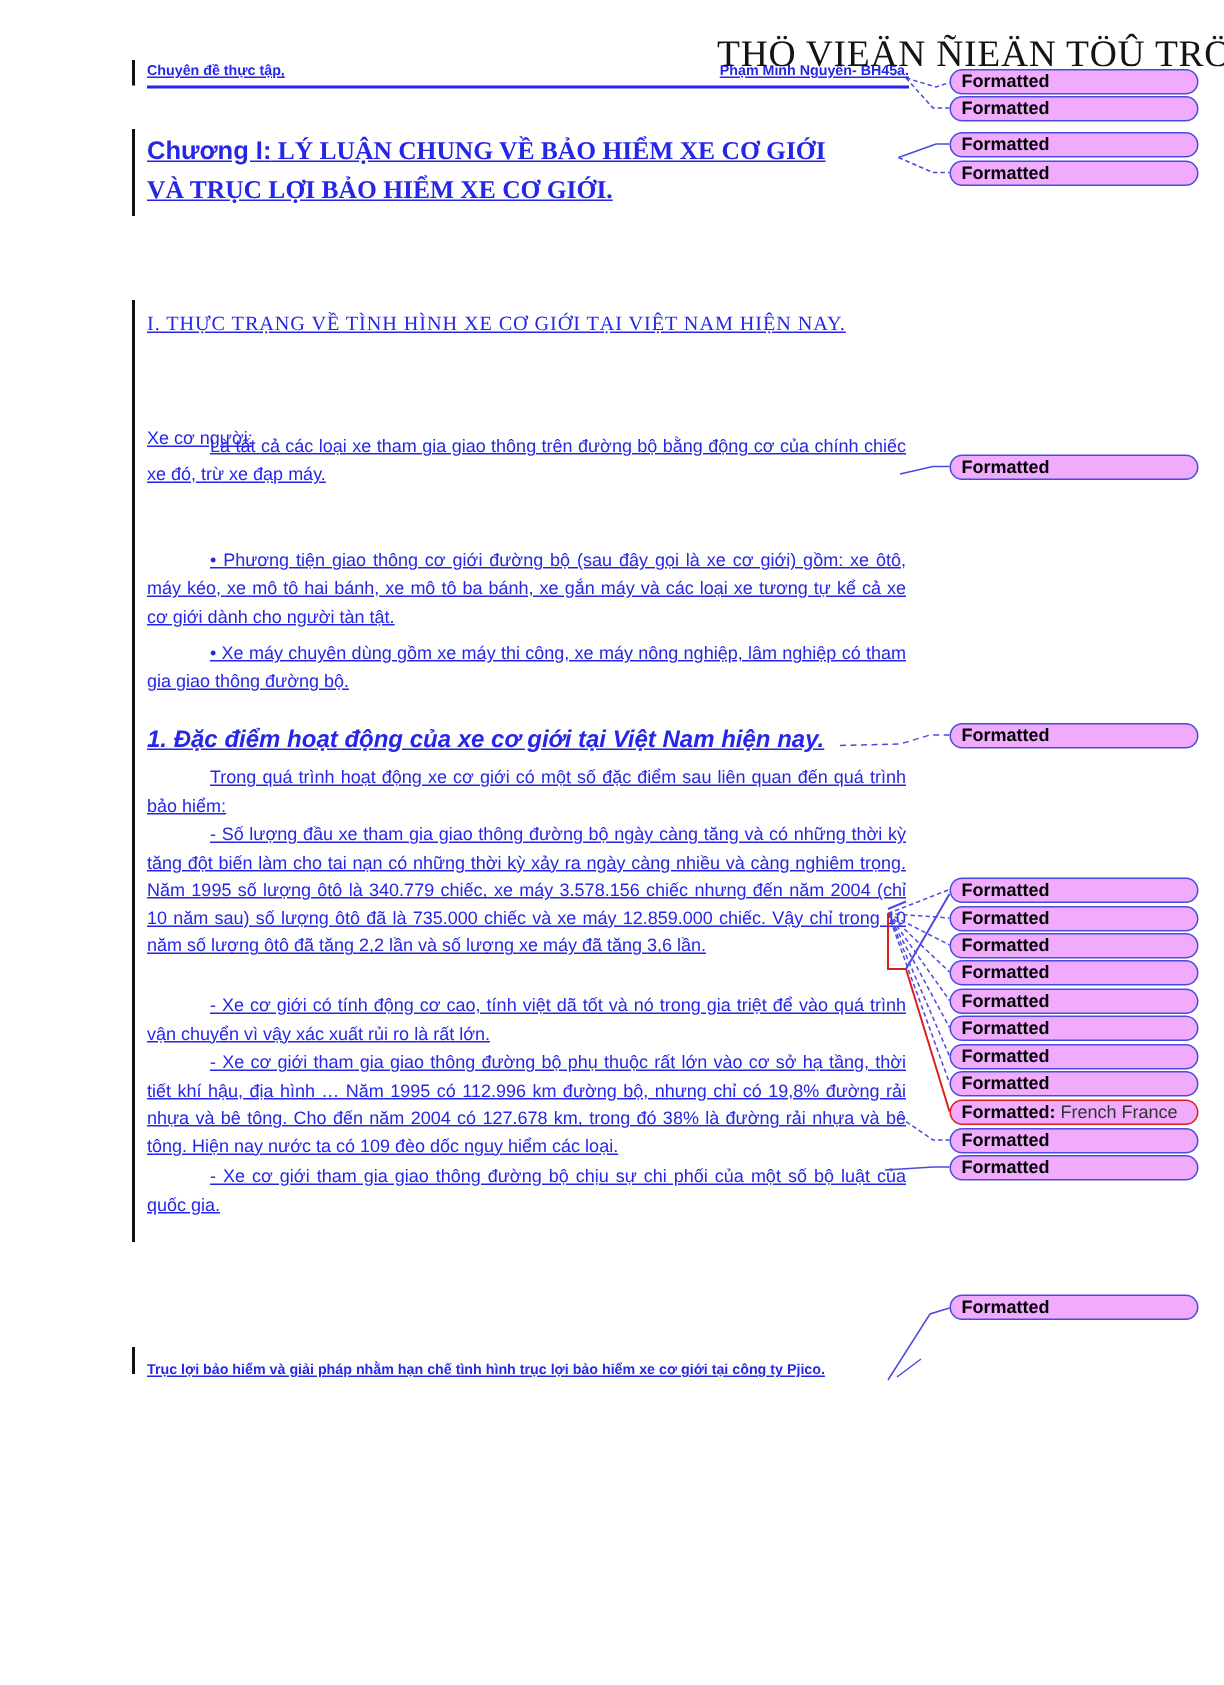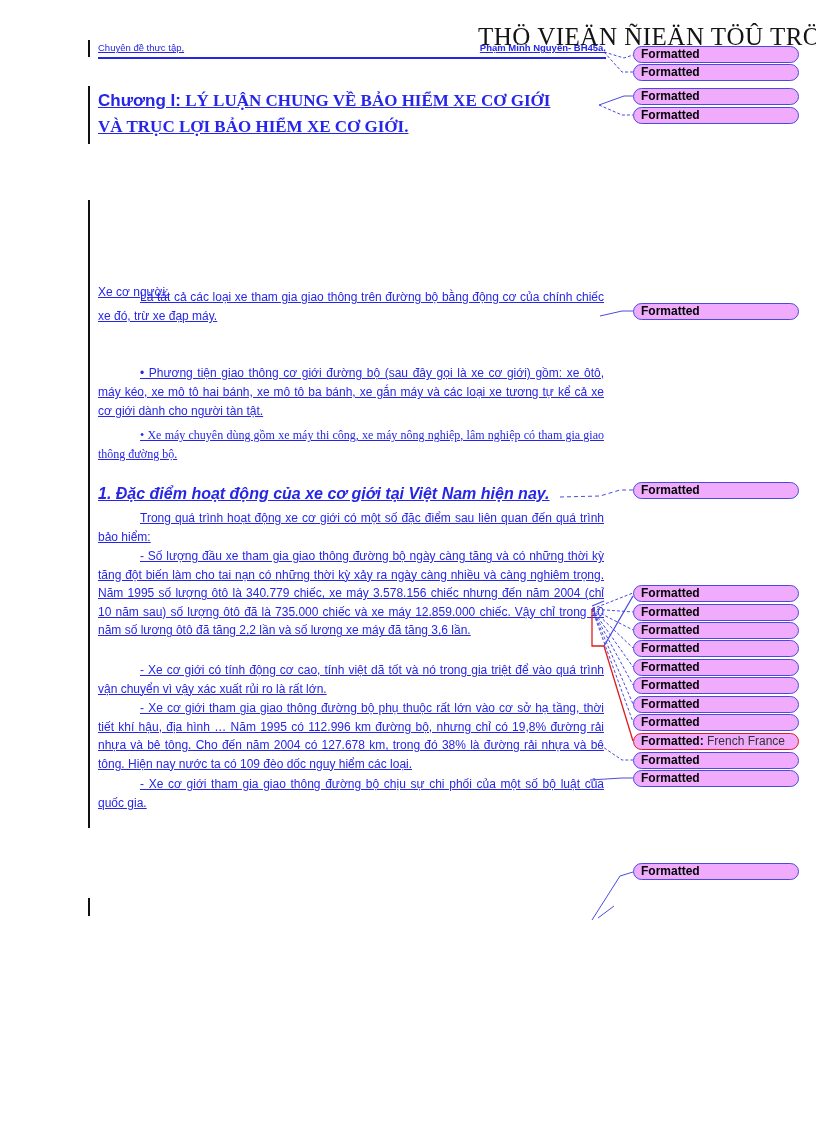--- a/index.html
+++ b/index.html
@@ -38,21 +38,21 @@
     top: 42px;
     width: 508px;
     height: 16px;
     z-index: 4;
   }
   .hdr-left {
     position: absolute;
     left: 0;
     top: 0;
     font-size: 9.5px;
-    font-weight: normal;
+    font-weight: bold;
     color: #2626e8;
     text-decoration: underline;
     white-space: nowrap;
   }
   .hdr-right {
     position: absolute;
     right: 0;
     top: 0;
     font-size: 9.5px;
     font-weight: bold;
@@ -242,42 +242,46 @@
     <span class="hdr-left">Chuyên đề thực tập,</span>
     <span class="hdr-right">Phạm Minh Nguyên- BH45a.</span>
   </div>
   <div class="hdr-rule"></div>
 
   <div class="h-chapter">
     <span class="cw">Chương I:</span><span> LÝ LUẬN CHUNG VỀ BẢO HIỂM XE CƠ GIỚI</span><br>
     <span>VÀ TRỤC LỢI BẢO HIỂM XE CƠ GIỚI.</span>
   </div>
 
+  <div class="h-section">I. THỰC TRẠNG VỀ TÌNH HÌNH XE CƠ GIỚI TẠI VIỆT NAM HIỆN NAY.</div>
 
   <div class="lbl" style="top:283px;">Xe cơ người:</div>
 
   <div class="para" style="top:288px;"><span class="ind"></span><span>Là tất cả các loại xe tham gia giao thông trên đường bộ bằng động cơ của chính chiếc xe đó, trừ xe đạp máy.</span></div>
 
 
   <div class="para" style="top:364px;"><span class="ind"></span><span>• Phương tiện giao thông cơ giới đường bộ (sau đây gọi là xe cơ giới) gồm: xe ôtô, máy kéo, xe mô tô hai bánh, xe mô tô ba bánh, xe gắn máy và các loại xe tương tự kể cả xe cơ giới dành cho người tàn tật.</span></div>
 
-  <div class="para" style="top:426px;font-family:Liberation Serif, serif;"><span class="ind"></span><span>• Xe máy chuyên dùng gồm xe máy thi công, xe máy nông nghiệp, lâm nghiệp có tham gia giao thông đường bộ.</span></div>
+  <div class="para" style="top:426px;"><span class="ind"></span><span>• Xe máy chuyên dùng gồm xe máy thi công, xe máy nông nghiệp, lâm nghiệp có tham gia giao thông đường bộ.</span></div>
 
   <div class="h-sub">1. Đặc điểm hoạt động của xe cơ giới tại Việt Nam hiện nay.</div>
 
   <div class="para" style="top:509px;"><span class="ind"></span><span>Trong quá trình hoạt động xe cơ giới có một số đặc điểm sau liên quan đến quá trình bảo hiểm:</span></div>
 
   <div class="para tight" style="top:547px;"><span class="ind"></span><span>- Số lượng đầu xe tham gia giao thông đường bộ ngày càng tăng và có những thời kỳ tăng đột biến làm cho tai nạn có những thời kỳ xảy ra ngày càng nhiều và càng nghiêm trọng. Năm 1995 số lượng ôtô là 340.779 chiếc, xe máy 3.578.156 chiếc nhưng đến năm 2004 (chỉ 10 năm sau) số lượng ôtô đã là 735.000 chiếc và xe máy 12.859.000 chiếc. Vậy chỉ trong 10 năm số lượng ôtô đã tăng 2,2 lần và số lượng xe máy đã tăng 3,6 lần.</span></div>
 
   <div class="para tight" style="top:661px;"><span class="ind"></span><span>- Xe cơ giới có tính động cơ cao, tính việt dã tốt và nó trong gia triệt để vào quá trình vận chuyển vì vậy xác xuất rủi ro là rất lớn.</span></div>
 
   <div class="para tight" style="top:699px;"><span class="ind"></span><span>- Xe cơ giới tham gia giao thông đường bộ phụ thuộc rất lớn vào cơ sở hạ tầng, thời tiết khí hậu, địa hình … Năm 1995 có 112.996 km đường bộ, nhưng chỉ có 19,8% đường rải nhựa và bê tông. Cho đến năm 2004 có 127.678 km, trong đó 38% là đường rải nhựa và bê tông. Hiện nay nước ta có 109 đèo dốc nguy hiểm các loại.</span></div>
 
   <div class="para tight" style="top:775px;"><span class="ind"></span><span>- Xe cơ giới tham gia giao thông đường bộ chịu sự chi phối của một số bộ luật của quốc gia.</span></div>
 
+  <div class="ftr">
+    <span class="ftr-text">Trục lợi bảo hiểm và giải pháp nhằm hạn chế tình hình trục lợi bảo hiểm xe cơ giới tại công ty Pjico.</span>
+  </div>
 
   <div id="balloon-layer">
       <div class="balloon" style="top: 46px;"><b>Formatted</b></div>
       <div class="balloon" style="top: 64px;"><b>Formatted</b></div>
       <div class="balloon" style="top: 88px;"><b>Formatted</b></div>
       <div class="balloon" style="top: 107px;"><b>Formatted</b></div>
       <div class="balloon" style="top: 303px;"><b>Formatted</b></div>
       <div class="balloon" style="top: 482px;"><b>Formatted</b></div>
       <div class="balloon" style="top: 585px;"><b>Formatted</b></div>
       <div class="balloon" style="top: 604px;"><b>Formatted</b></div>

